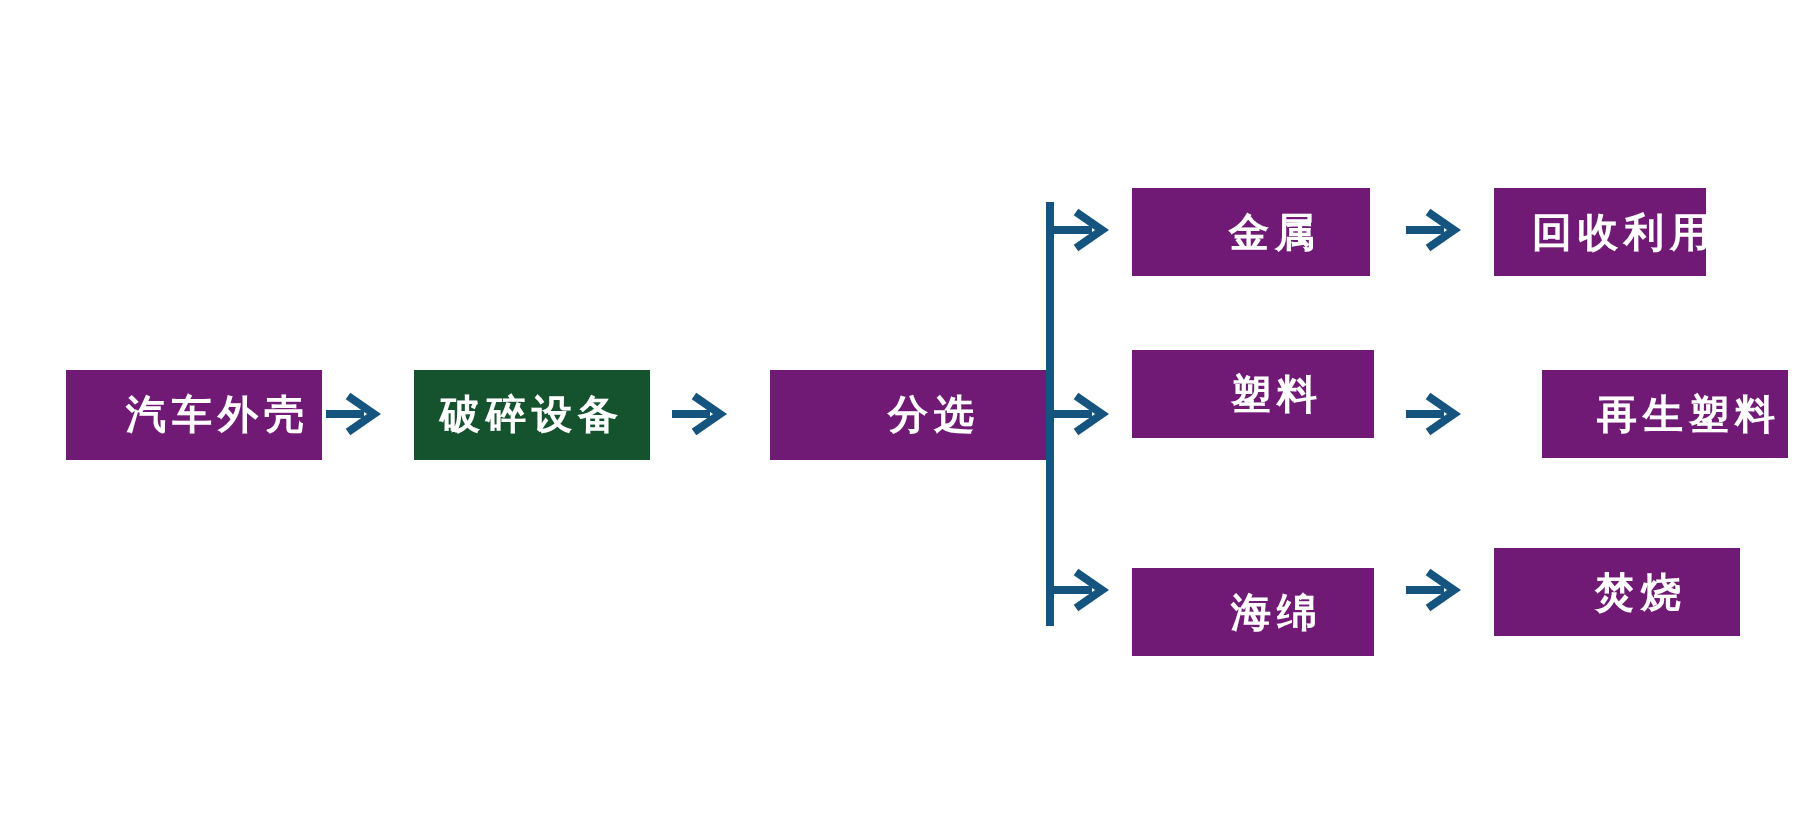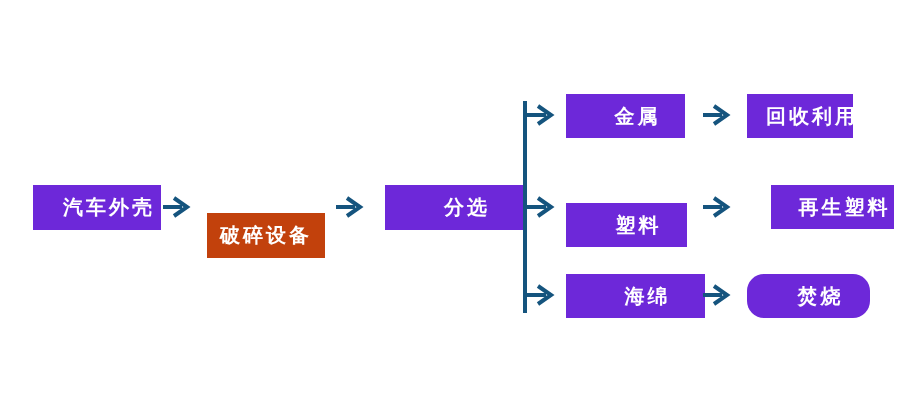--- a/index.html
+++ b/index.html
@@ -20,22 +20,22 @@
     display: flex;
     align-items: center;
     justify-content: center;
     color: #ffffff;
     font-size: 20px;
     font-weight: bold;
     letter-spacing: 3px;
     box-sizing: border-box;
     white-space: nowrap;
   }
-  .node-blue { background: #6d28d9; padding-left: 24px; }
-  .node-red  { background: #c2410c; margin-top: 28px; }
+  .node-blue { background: #701a75; padding-left: 24px; }
+  .node-red  { background: #14532d; }
 
   .arrow {
     position: absolute;
     width: 30px;
     height: 24px;
   }
   .arrow svg { display: block; width: 100%; height: 100%; }
 
   .vline {
     position: absolute;
@@ -46,27 +46,27 @@
     background: #15547e;
   }
 
   
   .n-source   { left: 33px;  top: 185px; width: 128px; height: 45px; }
   .n-crusher  { left: 207px; top: 185px; width: 118px; height: 45px; }
   .n-sorting  { left: 385px; top: 185px; width: 140px; height: 45px; }
 
   
   .n-metal    { left: 566px; top: 94px;  width: 119px; height: 44px; }
-  .n-plastic  { left: 566px; top: 203px; width: 121px; height: 44px; }
-  .n-sponge   { left: 566px; top: 274px; width: 139px; height: 44px; font-family: Liberation Mono, monospace; }
+  .n-plastic  { left: 566px; top: 175px; width: 121px; height: 44px; }
+  .n-sponge   { left: 566px; top: 284px; width: 121px; height: 44px; font-family: Liberation Mono, monospace; }
 
   
   .n-recycle     { left: 747px; top: 94px;  width: 106px; height: 44px; }
   .n-replastic   { left: 747px; top: 185px; width: 123px; height: 44px; margin-left: 24px; }
-  .n-incinerate  { left: 747px; top: 274px; width: 123px; height: 44px; border-radius: 17px; }
+  .n-incinerate  { left: 747px; top: 274px; width: 123px; height: 44px; }
 
   
   .a-1 { left: 162px; top: 195px; }
   .a-2 { left: 335px; top: 195px; }
   .a-branch-top { left: 526px; top: 103px; }
   .a-branch-mid { left: 526px; top: 195px; }
   .a-branch-bot { left: 526px; top: 283px; }
   .a-res-top { left: 702px; top: 103px; }
   .a-res-mid { left: 702px; top: 195px; }
   .a-res-bot { left: 702px; top: 283px; }

